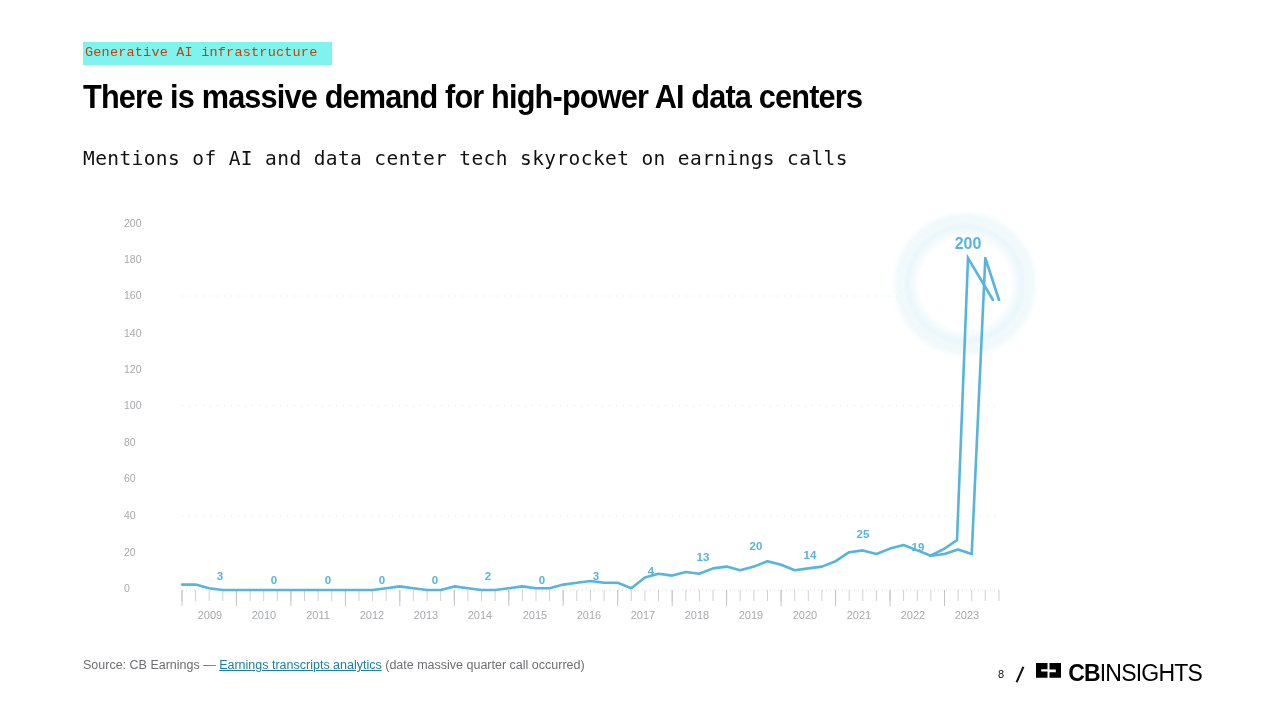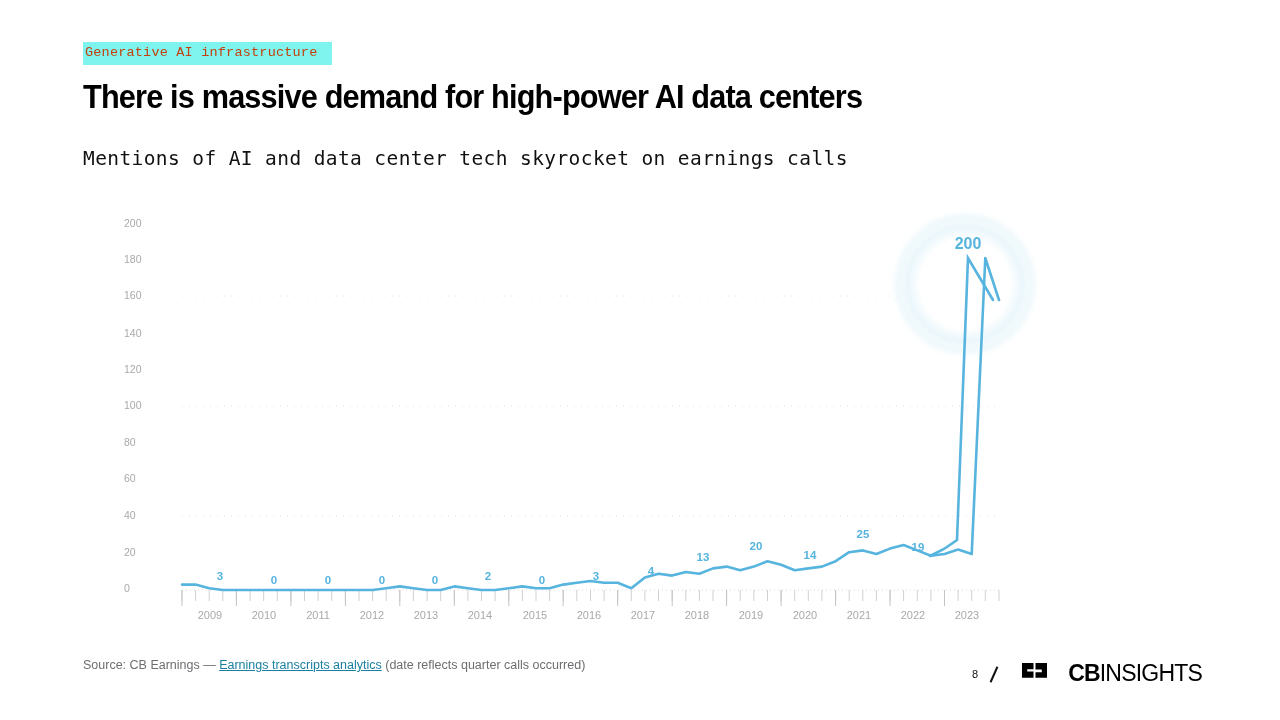--- a/index.html
+++ b/index.html
@@ -138,22 +138,21 @@
     left: 6px;
     top: 1px;
     width: 2px;
     height: 17px;
     background: #111111;
     transform: rotate(24deg);
   }
   .brand {
     display: flex;
     align-items: center;
-    gap: 21px;
-    margin-left: 12px;
+    gap: 7px;
   }
   .brand-mark {
     width: 25px;
     height: 21px;
     position: relative;
   }
   .brand-text {
     font-family: "Liberation Sans", sans-serif;
     font-size: 23px;
     letter-spacing: -0.8px;
@@ -331,21 +330,21 @@
       <text class="pt-label" x="729" y="550">20</text>
       <text class="pt-label" x="783" y="559">14</text>
       <text class="pt-label" x="836" y="538">25</text>
       <text class="pt-label" x="891" y="551">19</text>
       <text class="pt-label-big" x="941" y="249">200</text>
     </g>
   </svg>
 </div>
 
 <div class="source">
-  <span>Source: CB Earnings — </span><a href="#">Earnings transcripts analytics</a><span> (date reflects quarter calls occurred)</span>
+  <span>Source: CB Earnings — </span><a href="#">Earnings transcripts analytics</a><span> (date massive quarter call occurred)</span>
 </div>
 
 <div class="pagemark">
   <span class="pagenum">8</span>
   <span class="slashmark"></span>
   <span class="brand">
     <span class="brand-mark">
       <svg width="25" height="21" viewBox="0 0 25 21">
         <path d="M0 0 H11.5 V6.2 H5.2 V8.6 H11.5 V14.8 H0 Z" fill="#000000"></path>
         <path d="M13.5 0 H25 V14.8 H13.5 V9.2 H19.8 V6.6 H13.5 Z" fill="#000000"></path>

